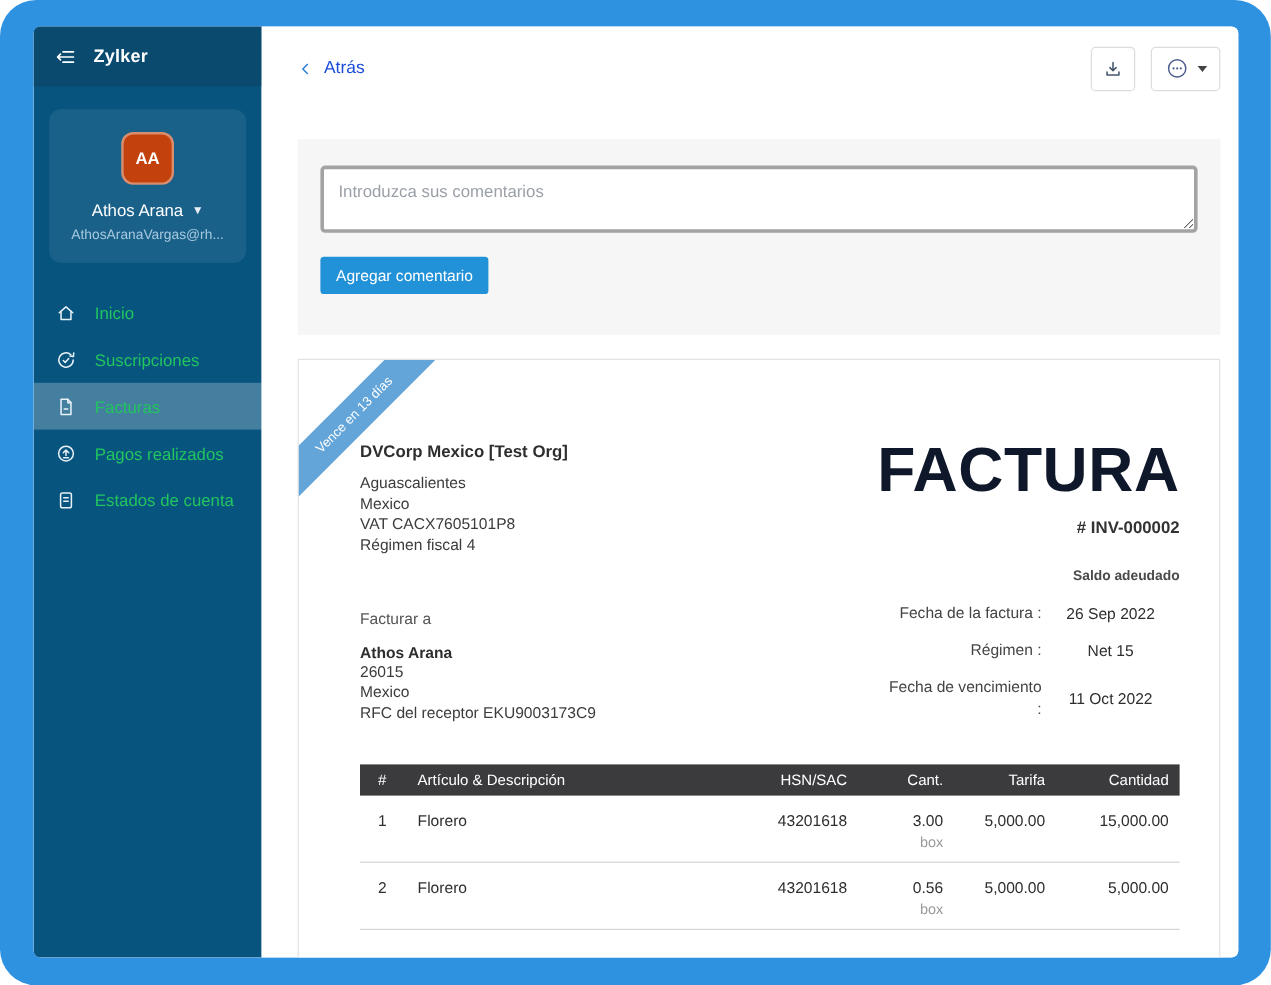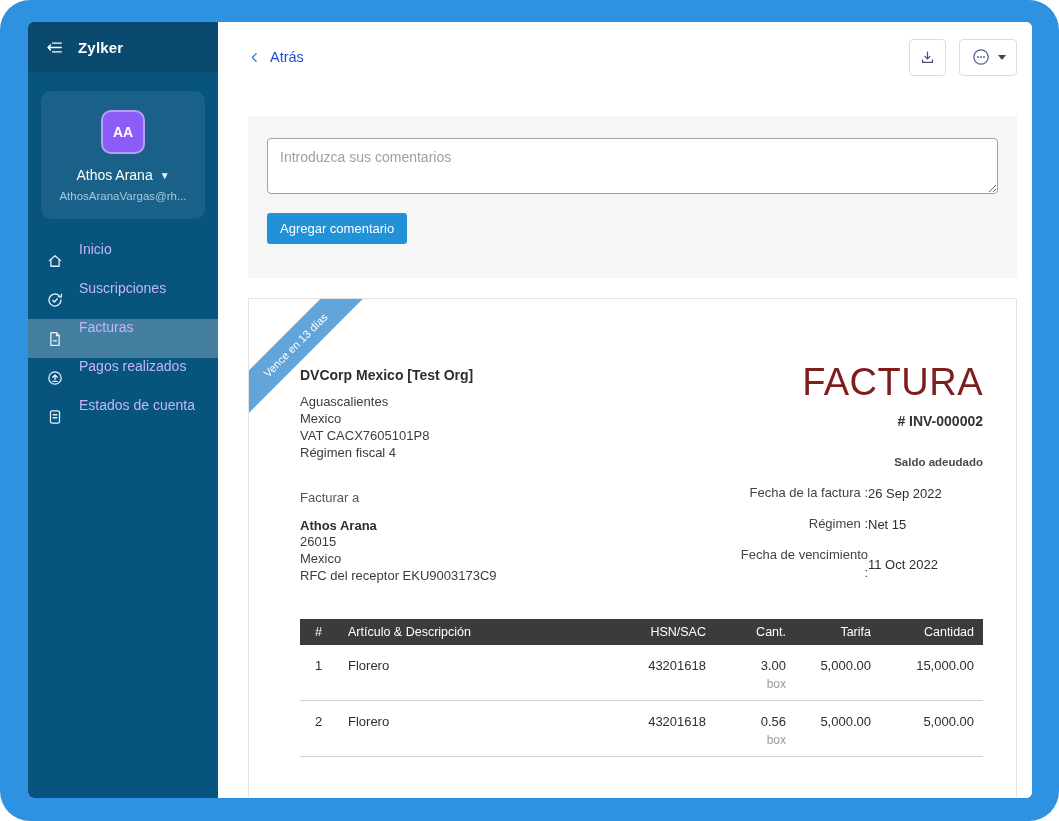--- a/index.html
+++ b/index.html
@@ -8,70 +8,70 @@
   .app { position:absolute; top:22px; left:28px; width:1004px; height:776px; background:#fff; border-radius:6px; overflow:hidden; display:flex; }
 
   
   .sidebar { width:190px; flex:0 0 190px; background:#07547F; color:#fff; display:flex; flex-direction:column; }
   .sidebar-header { height:50px; background:#0A4A6F; display:flex; align-items:center; gap:14px; padding:0 17px; }
   .brand { font-size:15px; font-weight:bold; letter-spacing:.2px; }
   .icon { display:inline-flex; align-items:center; justify-content:center; }
   .icon svg { display:block; }
 
   .profile-card { margin:19px 13px 8px; background:rgba(255,255,255,.08); border-radius:10px; padding:19px 10px 17px; text-align:center; }
-  .avatar { width:44px; height:44px; margin:0 auto; background:#8b5cf6; border:2px solid rgba(255,255,255,.4); border-radius:10px; display:flex; align-items:center; justify-content:center; font-size:14px; font-weight:bold; color:#fff; }
+  .avatar { width:44px; height:44px; margin:0 auto; background:#c2410c; border:2px solid rgba(255,255,255,.4); border-radius:10px; display:flex; align-items:center; justify-content:center; font-size:14px; font-weight:bold; color:#fff; }
   .profile-name { margin-top:13px; font-size:14px; display:flex; align-items:center; justify-content:center; gap:7px; cursor:pointer; }
   .profile-name .caret { font-size:10px; opacity:.9; }
   .profile-email { margin-top:7px; font-size:11.5px; color:#A7C9E0; }
 
   .nav { margin-top:14px; }
-  .nav-item { height:39px; display:flex; gap:15px; padding:0 18px; font-size:14px; color:#c4b5fd; cursor:pointer; }
+  .nav-item { height:39px; display:flex; align-items:center; gap:15px; padding:0 18px; font-size:14px; color:#22c55e; cursor:pointer; }
   .nav-item.active { background:rgba(255,255,255,.25); }
   .nav-item .icon { width:18px; color:#E8F1F7; }
 
   
   .main { flex:1; min-width:0; background:#fff; display:flex; flex-direction:column; }
   .topbar { height:70px; flex:0 0 70px; display:flex; align-items:center; padding:0 15px 0 30px; }
   .back-link { display:flex; align-items:center; gap:9px; color:#1d4ed8; font-size:14.5px; cursor:pointer; }
   .topbar-spacer { flex:1; }
   .btn-primary { background:#2191D8; color:#fff; border:none; border-radius:4px; font-size:14px; padding:9px 15px; font-family:inherit; cursor:pointer; }
   .icon-btn { height:37px; background:#fff; border:1px solid #DCDCDC; border-radius:4px; display:flex; align-items:center; justify-content:center; cursor:pointer; margin-left:13px; }
   .dl-btn { width:37px; color:#44546A; }
   .more-btn { width:58px; gap:7px; color:#4E5E8E; }
   .more-btn .caret-down { width:0; height:0; border-left:4.5px solid transparent; border-right:4.5px solid transparent; border-top:5.5px solid #444; }
 
   .scroll-area { flex:1; overflow:hidden; padding:24px 15px 0 30px; }
 
   
   .comment-panel { background:#F6F6F6; padding:22px 19px 34px; }
-  .comment-input { width:100%; height:56px; background:#fff; border:1px solid #a3a3a3; border-radius:4px; padding:10px 12px; font-size:14px; font-family:inherit; color:#333; resize:vertical; }
+  .comment-input { width:100%; height:56px; background:#fff; border:3px solid #a3a3a3; border-radius:4px; padding:10px 12px; font-size:14px; font-family:inherit; color:#333; resize:vertical; }
   .comment-input::placeholder { color:#9BA0A8; }
   .btn-add { margin-top:15px; background:#2191D8; color:#fff; border:none; border-radius:3px; font-size:13px; padding:8px 13px; font-family:inherit; cursor:pointer; }
 
   
   .invoice-card { margin-top:20px; background:#fff; border:1px solid #E3E3E3; position:relative; overflow:hidden; padding:68px 33px 60px 51px; min-height:620px; color:#333; }
   .ribbon { position:absolute; top:31px; left:-36px; width:165px; transform:rotate(-45deg); background:#64A5D9; color:#fff; text-align:center; font-size:11px; padding:9px 0; }
 
   .inv-head { display:flex; justify-content:space-between; }
   .org-name { font-size:14px; font-weight:bold; color:#2e2e2e; margin-bottom:10px; }
   .org-line { font-size:13px; color:#3c3c3c; line-height:17px; }
   .inv-title-block { text-align:right; margin-top:-6px; }
-  .inv-title { font-size:38px; font-weight:normal; color:#7f1d1d; letter-spacing:.5px; }
+  .inv-title { font-size:52px; font-weight:bold; color:#0f172a; letter-spacing:.5px; }
   .inv-number { font-size:14px; font-weight:bold; color:#333; margin-top:9px; }
   .balance-label { font-size:11.5px; font-weight:bold; color:#4a4a4a; margin-top:27px; }
   .balance-value { font-size:17px; font-weight:bold; color:#2e2e2e; margin-top:6px; }
 
   .inv-parties { display:flex; justify-content:space-between; margin-top:22px; }
   .billto-label { font-size:13px; color:#555; }
   .billto-name { font-size:13px; font-weight:bold; margin-top:13px; color:#2e2e2e; }
   .billto-line { font-size:13px; color:#3c3c3c; line-height:17px; }
   .meta { width:295px; margin-top:-6px; }
   .meta-row { display:flex; align-items:center; margin-bottom:13px; }
   .meta-label { margin-left:auto; width:132px; text-align:right; font-size:13px; color:#444; line-height:18px; }
-  .meta-value { width:115px; text-align:left; font-size:13px; color:#2e2e2e; }
+  .meta-value { width:115px; text-align:center; font-size:13px; color:#2e2e2e; }
 
   .inv-table { margin-top:24px; }
   .t-head { display:flex; align-items:center; background:#3B3B3E; color:#fff; font-size:12.5px; height:26px; }
   .t-row { display:flex; border-bottom:1px solid #D4D4D4; padding:13px 0 9px; font-size:13px; color:#2e2e2e; }
   .c-num { width:48px; padding-left:15px; }
   .c-item { flex:1; }
   .c-hsn { width:110px; text-align:right; }
   .c-qty { width:80px; text-align:right; }
   .c-rate { width:85px; text-align:right; }
   .c-amt { width:112px; text-align:right; padding-right:9px; }

